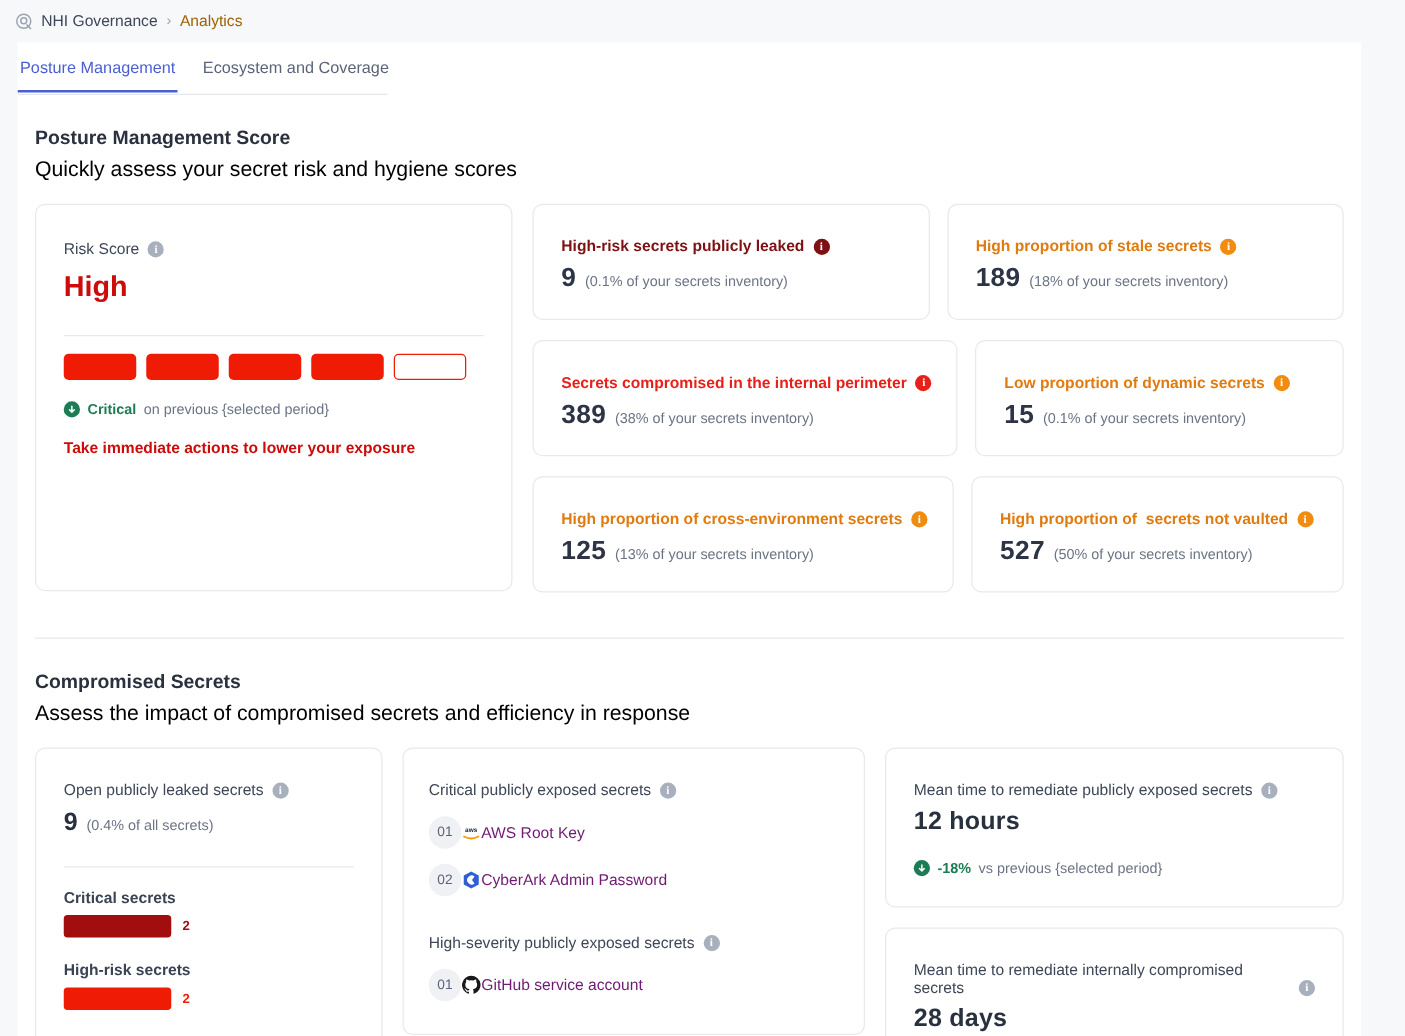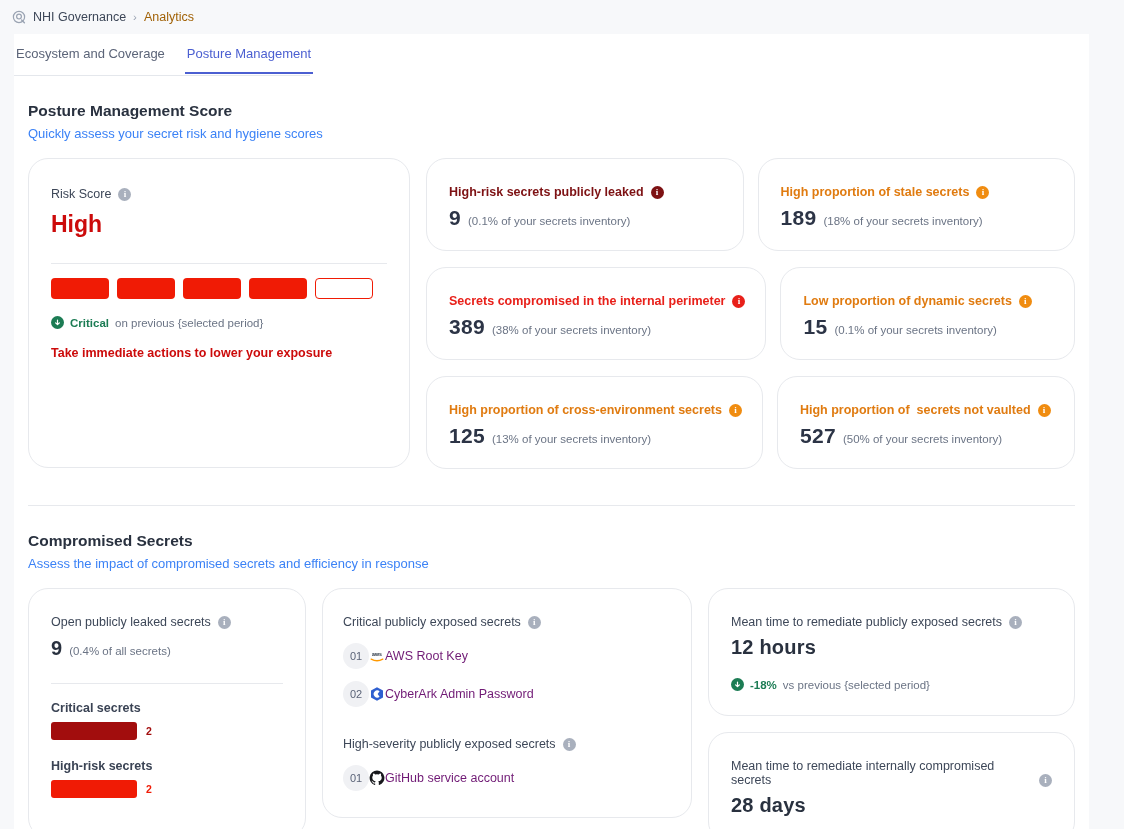--- a/index.html
+++ b/index.html
@@ -49,30 +49,30 @@
     border-bottom: 2.5px solid transparent;
   }
   .tab.active { color: #4b5fd1; border-bottom-color: #4b5fd1; font-weight: 400; }
 
   
   .sec { padding: 0 14px; }
   .sec-title {
     font-size: 15.5px; font-weight: bold; color: #29313f;
     margin-top: 26px;
   }
-  .sec-sub { font-size: 13px; color: #3b82f6; margin-top: 6px; }
+  .sec-sub { font-size: 17px; color: #000000; margin-top: 6px; }
 
   .divider { height: 1px; background: #e7e9ed; margin: 0 14px; }
 
   
   .posture-grid {
     display: flex; gap: 16px; margin-top: 17px;
   }
   .card {
-    background: #fff; border: 1px solid #e7e9ed; border-radius: 20px;
+    background: #fff; border: 1px solid #e7e9ed; border-radius: 8px;
   }
   .risk-card { width: 382px; height: 310px; padding: 28px 22px 0 22px; flex: 0 0 auto; }
   .metrics-col { display: flex; flex-direction: column; gap: 16px; flex: 1 1 auto; }
   .metrics-row { display: flex; gap: 14px; }
   .metric-card { flex: 1 1 0; height: 93px; padding: 26px 20px 0 22px; }
 
   .metric-title {
     font-size: 12.5px; font-weight: bold;
     display: flex; align-items: center; gap: 7px;
     white-space: pre;
@@ -168,22 +168,22 @@
       </svg>
     </span>
     <span class="bc-link">NHI Governance</span>
     <span class="bc-sep">›</span>
     <span class="bc-current">Analytics</span>
   </div>
 
   <div class="panel">
 
     <div class="tabs">
+      <div class="tab active">Posture Management</div>
       <div class="tab">Ecosystem and Coverage</div>
-      <div class="tab active">Posture Management</div>
     </div>
 
     <div class="sec">
       <div class="sec-title">Posture Management Score</div>
       <div class="sec-sub">Quickly assess your secret risk and hygiene scores</div>
 
       <div class="posture-grid">
 
         <div class="card risk-card">
           <div class="risk-label">

